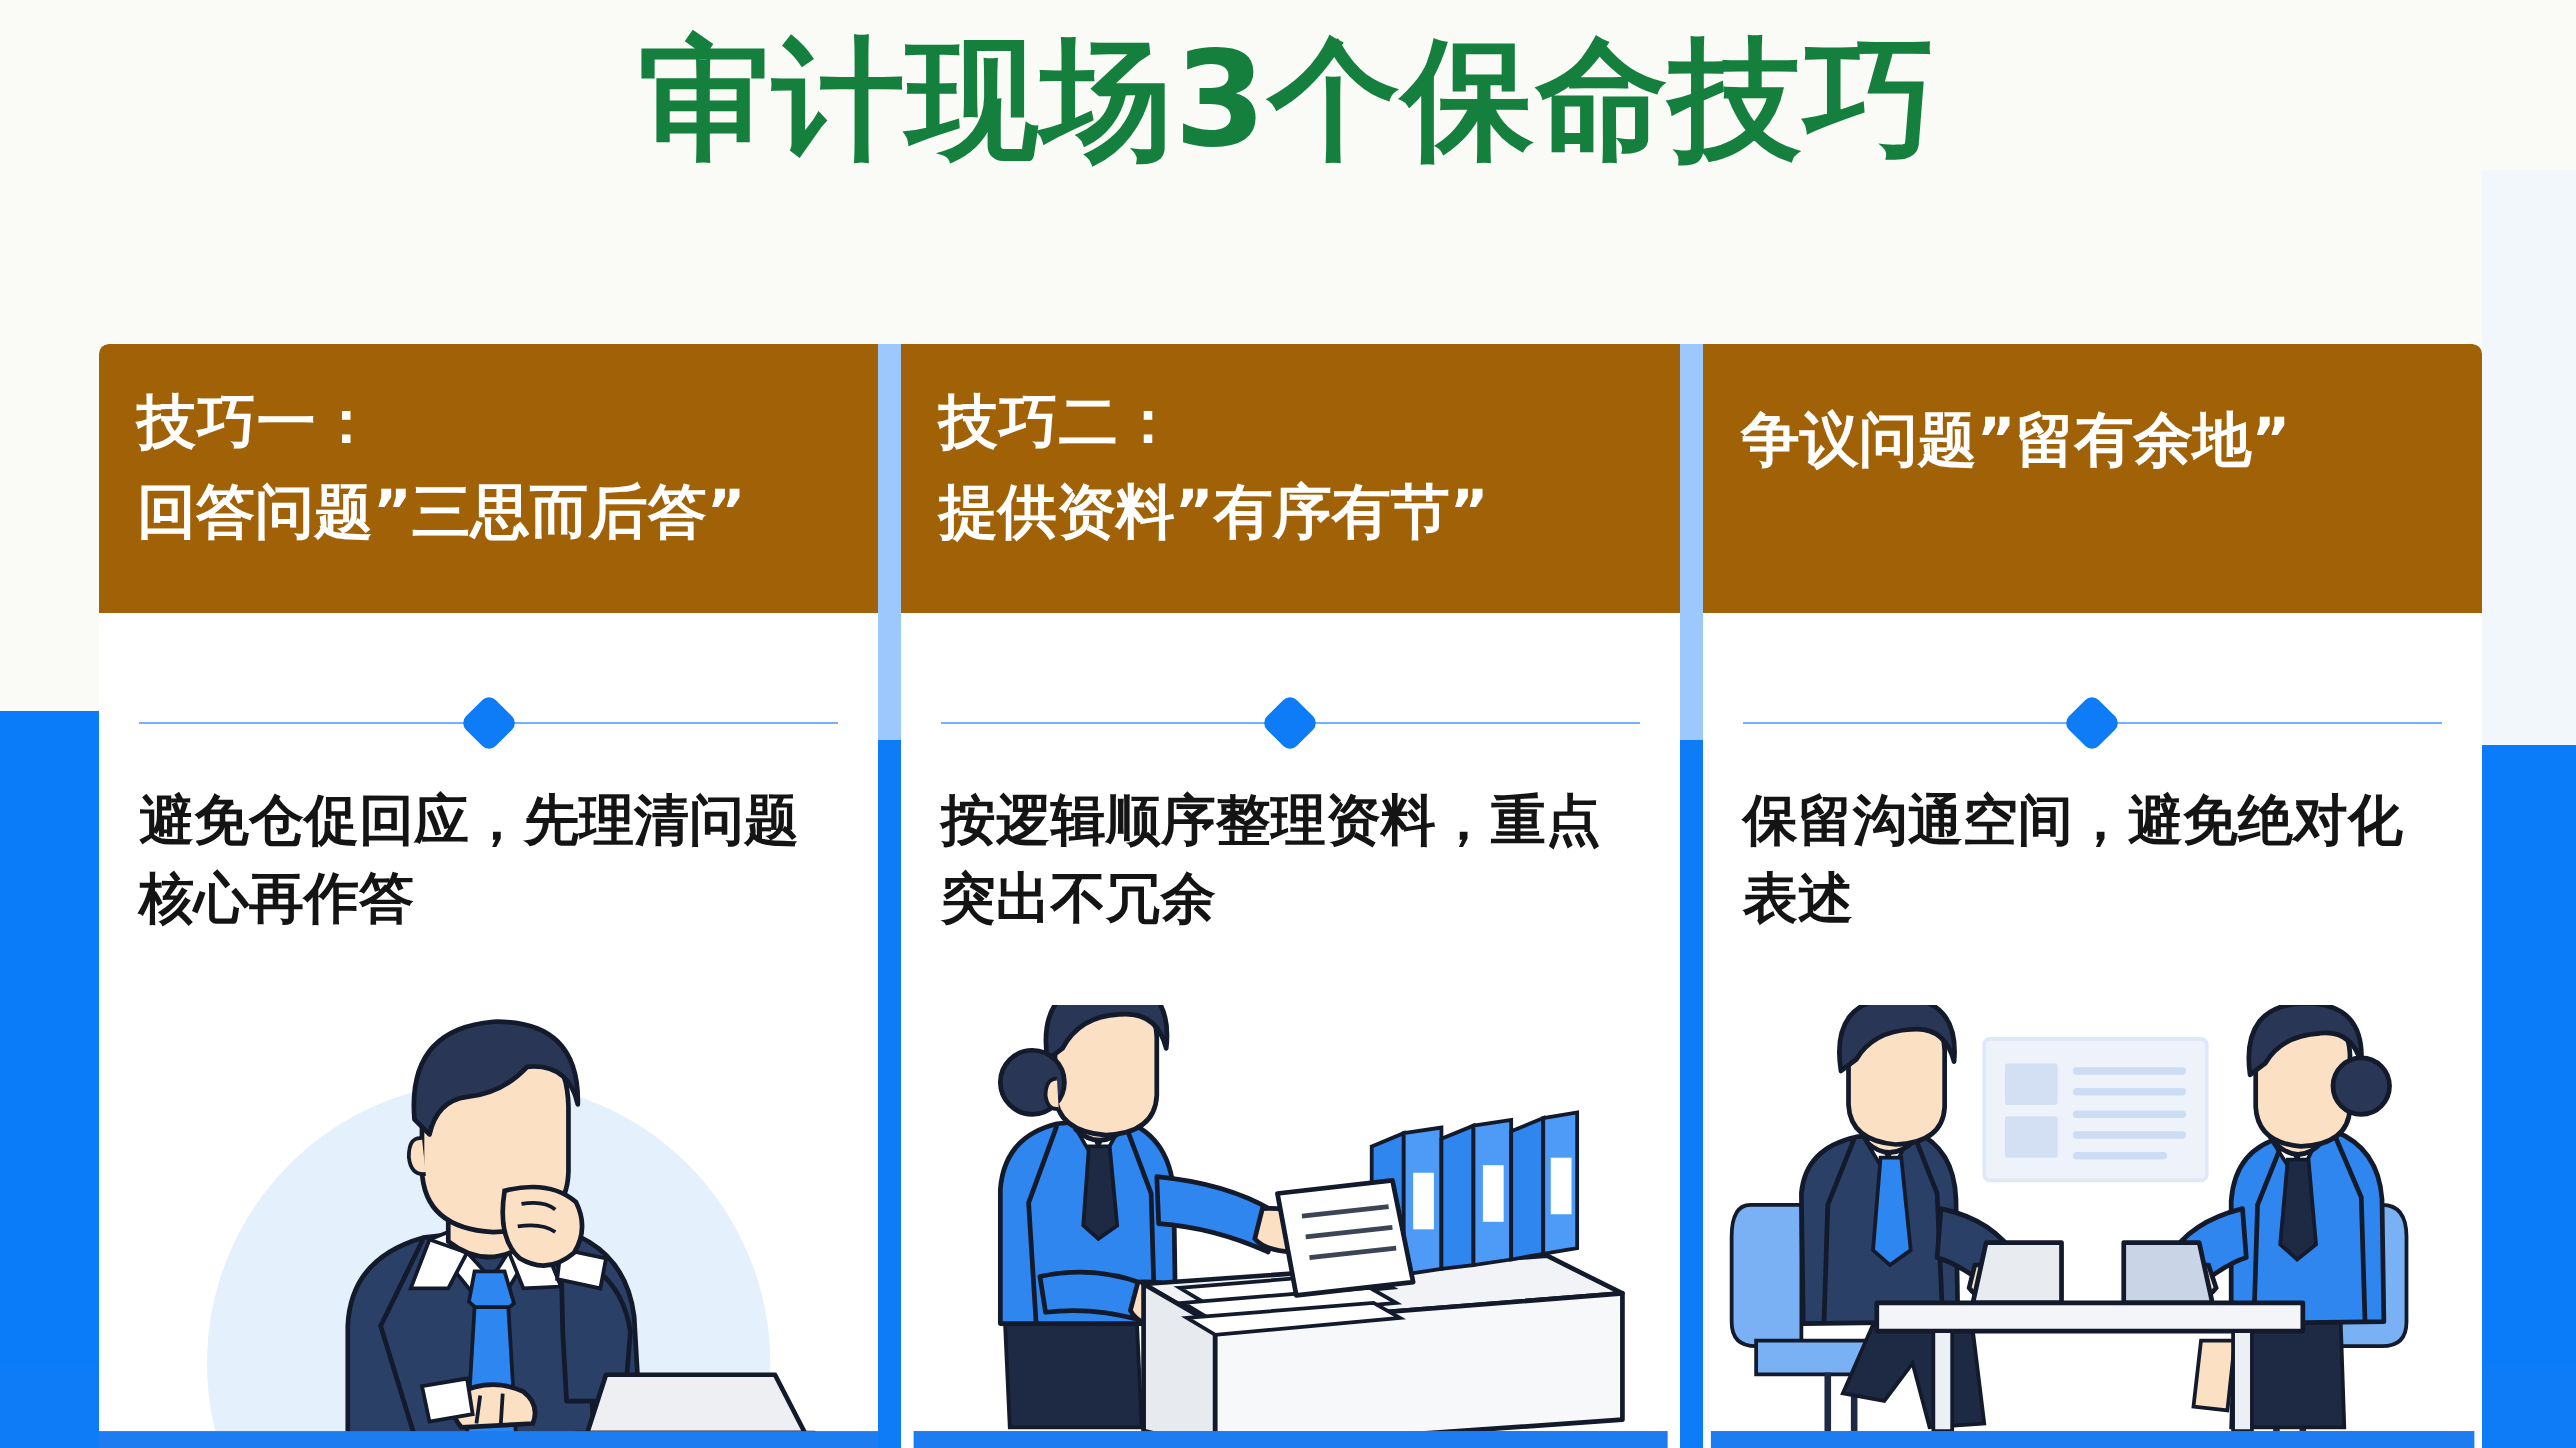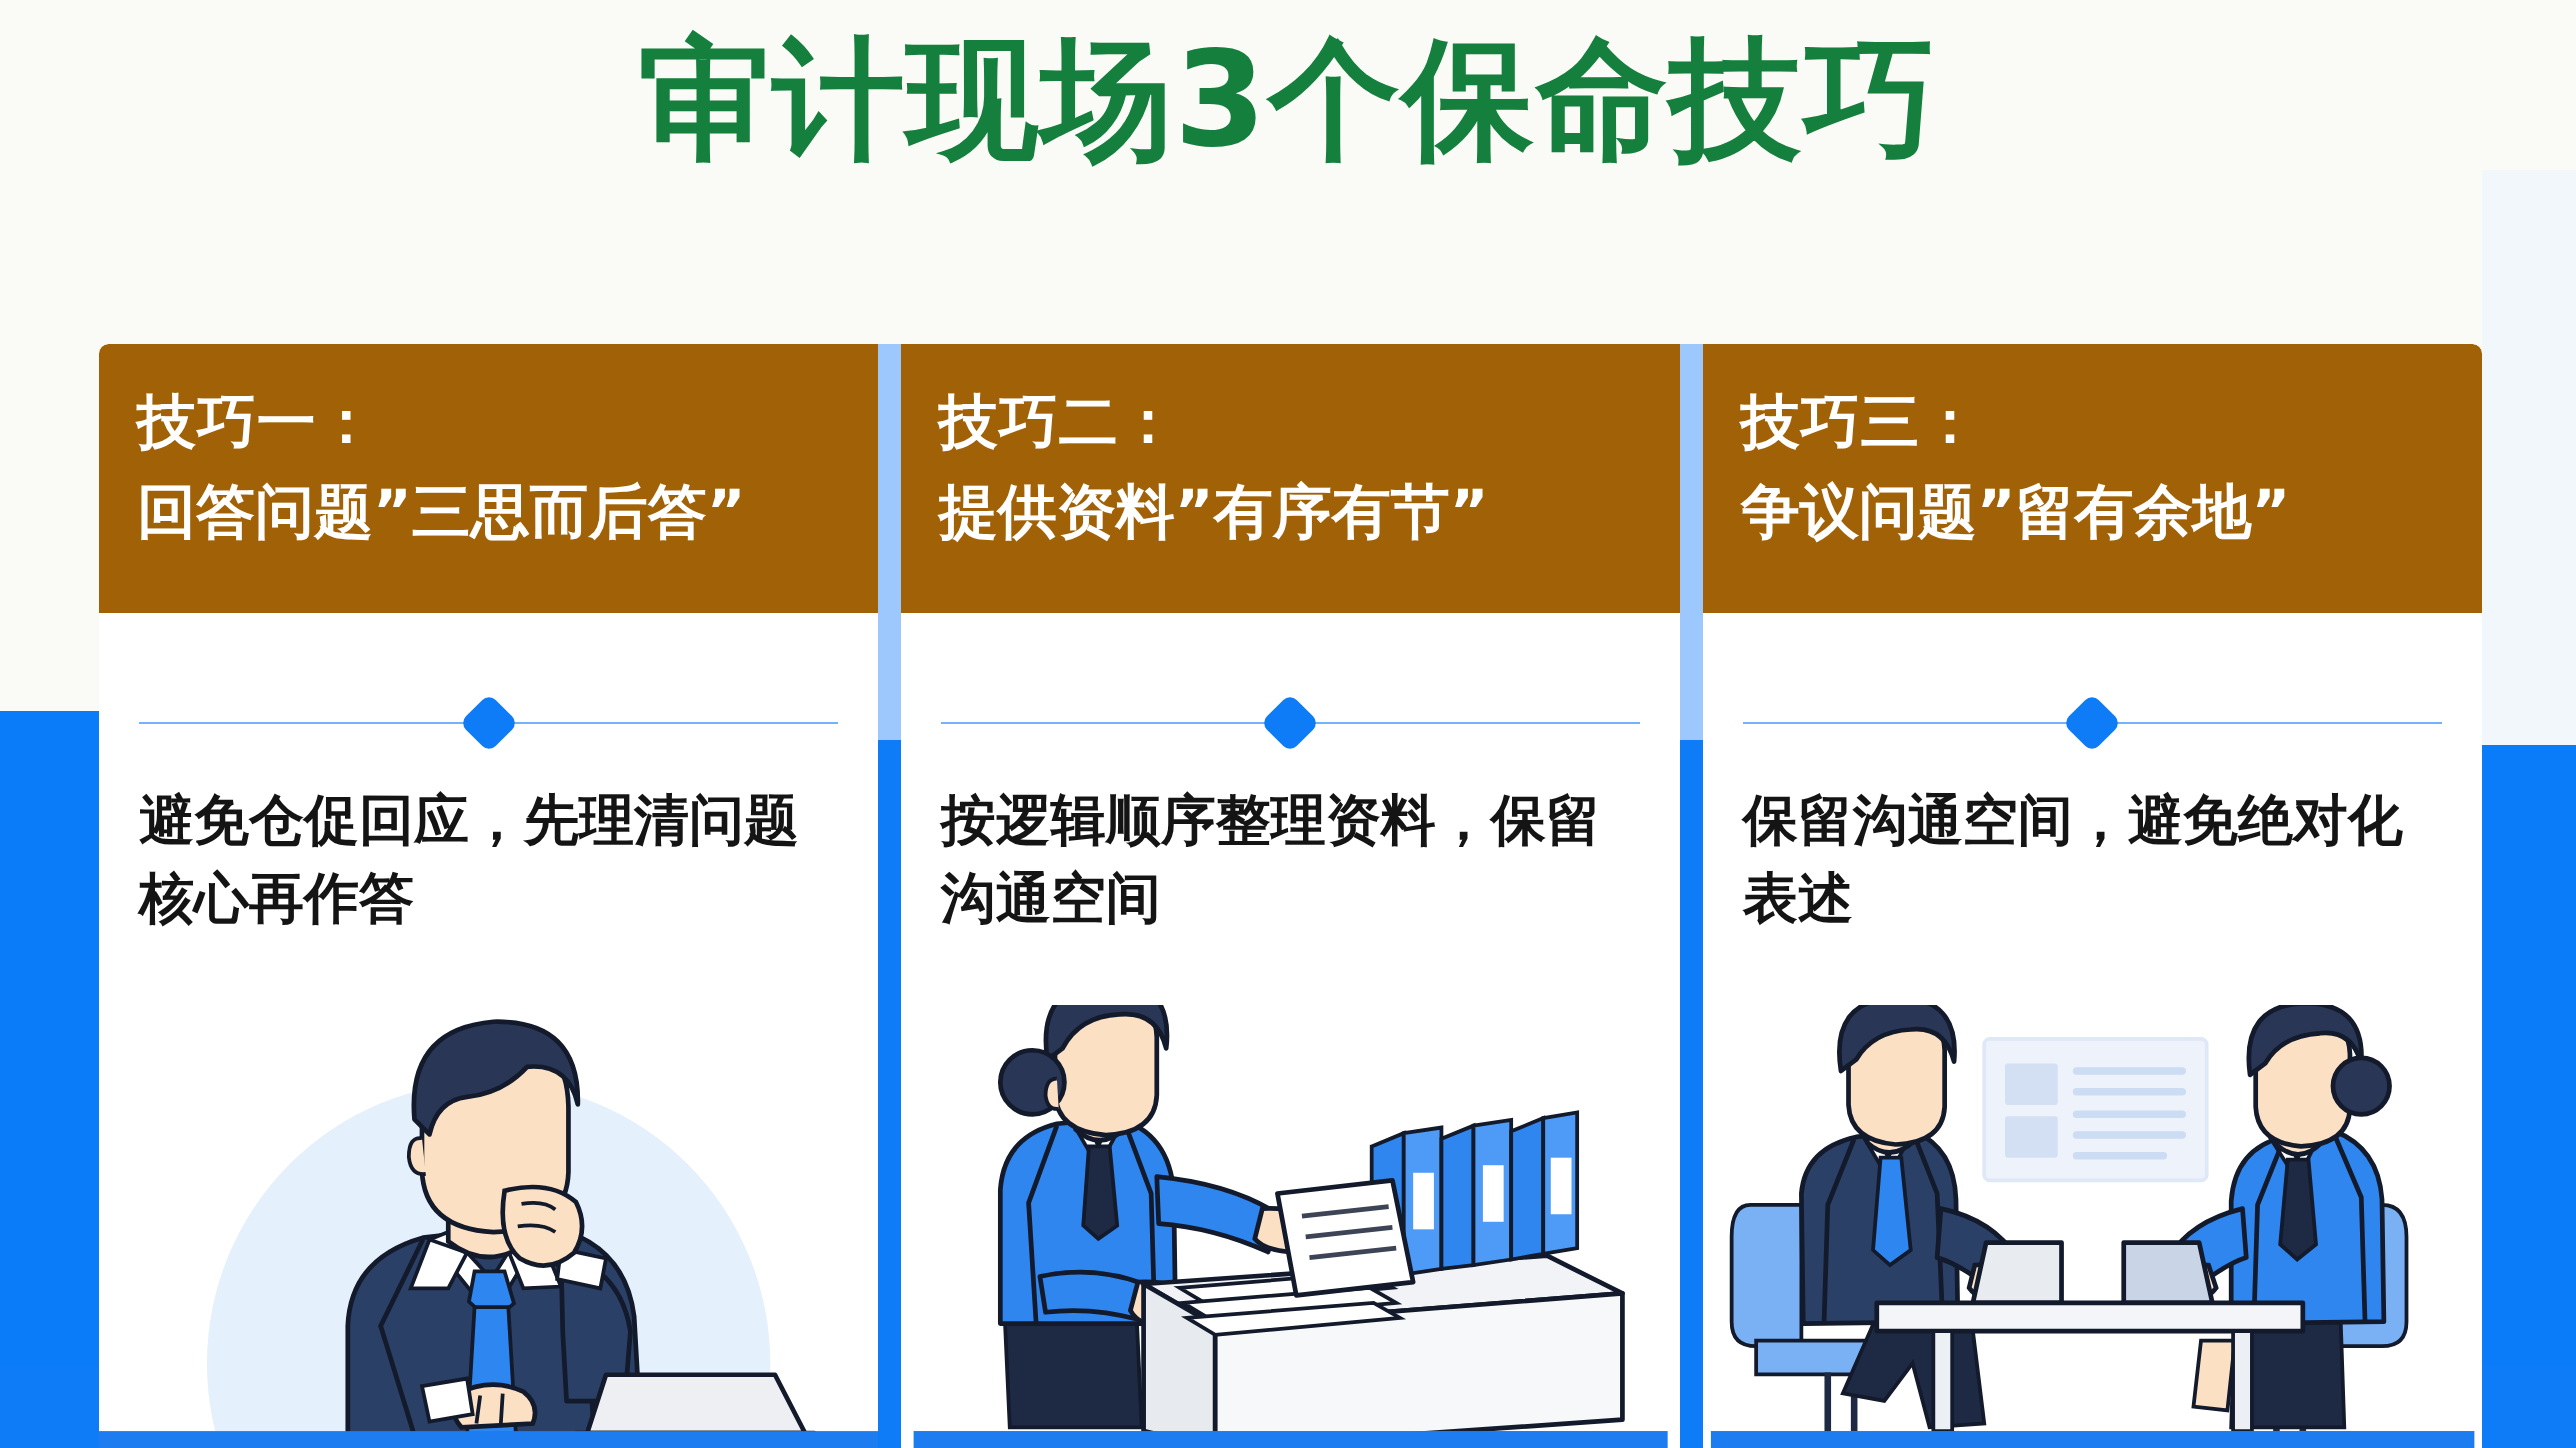--- a/index.html
+++ b/index.html
@@ -168,21 +168,21 @@
 
   <div class="card c2">
     <div class="card-header">
       <div class="card-kicker">技巧二：</div>
       <div class="card-headline">提供资料”有序有节”</div>
     </div>
     <div class="card-body">
       <div class="divider">
         <div class="diamond"></div>
       </div>
-      <div class="card-text">按逻辑顺序整理资料，保留沟通空间</div>
+      <div class="card-text">按逻辑顺序整理资料，重点突出不冗余</div>
     </div>
     <div class="illus">
       <svg viewBox="0 0 800 470" preserveAspectRatio="xMidYMax meet">
 
         <path d="M96 316 L236 316 L242 448 L102 448 Z" fill="#1e2a43" stroke="#121a2b" stroke-width="4"></path>
 
         <path d="M92 196 Q96 140 152 126 L216 120 Q272 136 276 200 L278 338 L92 338 Z" fill="#2f86ef" stroke="#121a2b" stroke-width="5" stroke-linejoin="round"></path>
 
         <path d="M168 124 L196 172 L224 120 L210 114 L196 150 L182 116 Z" fill="#ffffff" stroke="#121a2b" stroke-width="4"></path>
 
@@ -234,21 +234,20 @@
     </div>
   </div>
 
   <div class="gap">
     <div class="gtop"></div>
     <div class="gbot"></div>
   </div>
 
   <div class="card c3">
     <div class="card-header">
-      <div class="card-kicker">技巧三：</div>
       <div class="card-headline">争议问题”留有余地”</div>
     </div>
     <div class="card-body">
       <div class="divider">
         <div class="diamond"></div>
       </div>
       <div class="card-text">保留沟通空间，避免绝对化表述</div>
     </div>
     <div class="illus">
       <svg viewBox="0 0 810 470" preserveAspectRatio="xMidYMax meet">

